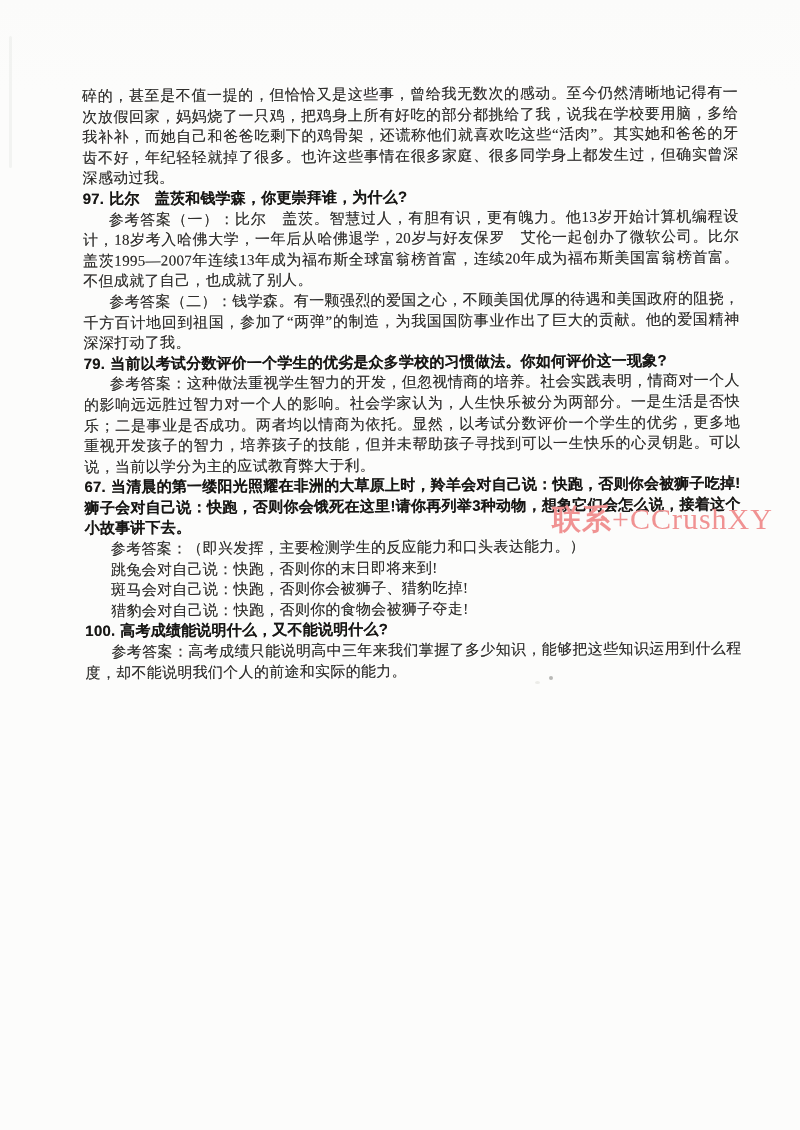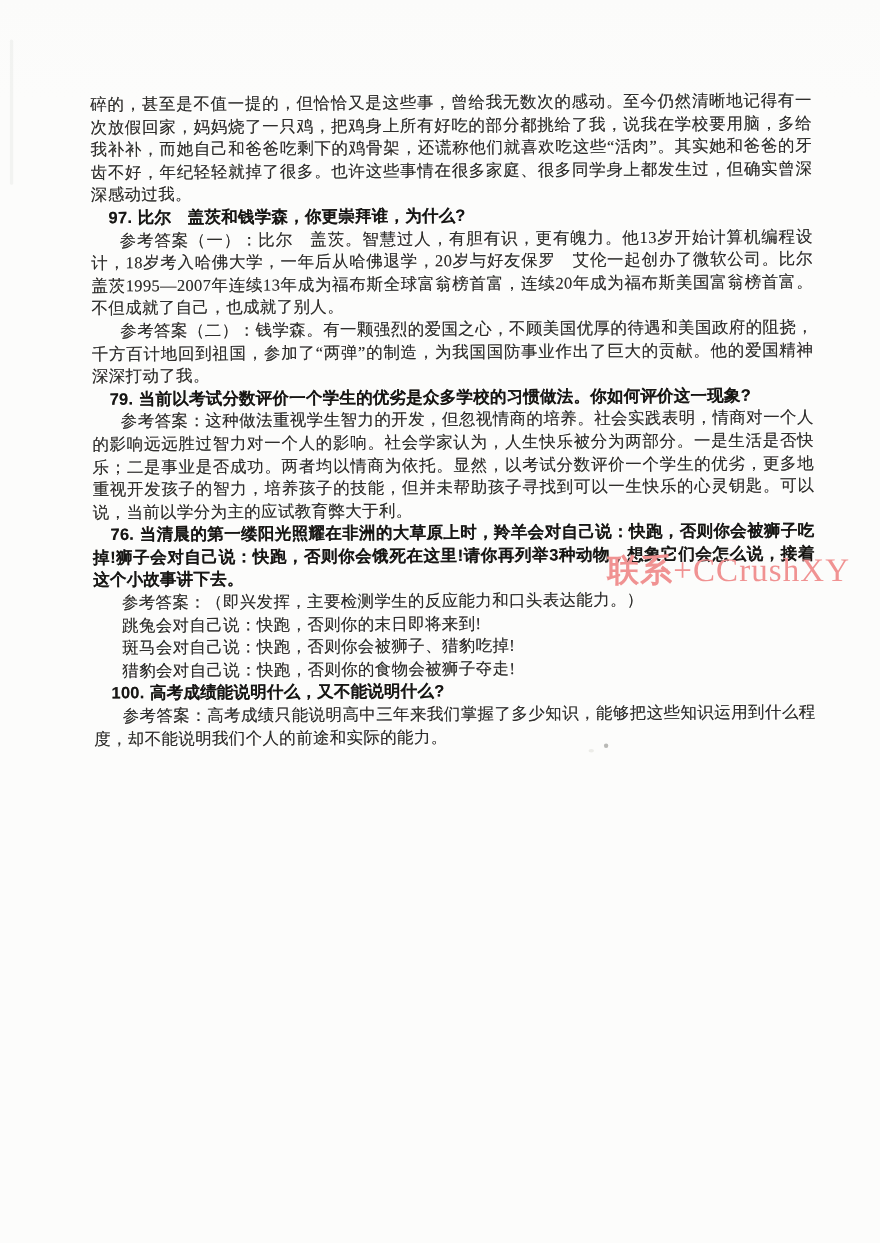--- a/index.html
+++ b/index.html
@@ -36,21 +36,21 @@
   .para-body { text-indent: 0; }
   .para-answer { text-indent: 26px; }
   .para-question {
     margin-left: -8px;
     font-family: "Liberation Sans", "DejaVu Sans", sans-serif;
     font-weight: 700;
     color: #171614;
     letter-spacing: 0.2px;
     text-shadow: 0 0 0.6px rgba(23,22,20,0.6);
   }
-  .para-question .q-num { margin-right: 5px; margin-left: 16px; }
+  .para-question .q-num { margin-right: 5px; }
   
   .watermark {
     position: absolute;
     left: 504px;
     top: 501px;
     height: 36px;
     white-space: nowrap;
     line-height: 36px;
     letter-spacing: 1px;
   }
@@ -117,21 +117,21 @@
     <p class="para-question"><span class="q-num">97.</span><span>比尔　盖茨和钱学森，你更崇拜谁，为什么?</span></p>
 
     <p class="para-answer">参考答案（一）：比尔　盖茨。智慧过人，有胆有识，更有魄力。他13岁开始计算机编程设计，18岁考入哈佛大学，一年后从哈佛退学，20岁与好友保罗　艾伦一起创办了微软公司。比尔　盖茨1995—2007年连续13年成为福布斯全球富翁榜首富，连续20年成为福布斯美国富翁榜首富。不但成就了自己，也成就了别人。</p>
 
     <p class="para-answer">参考答案（二）：钱学森。有一颗强烈的爱国之心，不顾美国优厚的待遇和美国政府的阻挠，千方百计地回到祖国，参加了“两弹”的制造，为我国国防事业作出了巨大的贡献。他的爱国精神深深打动了我。</p>
 
     <p class="para-question"><span class="q-num">79.</span><span>当前以考试分数评价一个学生的优劣是众多学校的习惯做法。你如何评价这一现象?</span></p>
 
     <p class="para-answer">参考答案：这种做法重视学生智力的开发，但忽视情商的培养。社会实践表明，情商对一个人的影响远远胜过智力对一个人的影响。社会学家认为，人生快乐被分为两部分。一是生活是否快乐；二是事业是否成功。两者均以情商为依托。显然，以考试分数评价一个学生的优劣，更多地重视开发孩子的智力，培养孩子的技能，但并未帮助孩子寻找到可以一生快乐的心灵钥匙。可以说，当前以学分为主的应试教育弊大于利。</p>
 
-    <p class="para-question"><span class="q-num">76.</span><span>当清晨的第一缕阳光照耀在非洲的大草原上时，羚羊会对自己说：快跑，否则你会被狮子吃掉!狮子会对自己说：快跑，否则你会饿死在这里!请你再列举3种动物，想象它们会怎么说，接着这个小故事讲下去。</span></p>
+    <p class="para-question"><span class="q-num">67.</span><span>当清晨的第一缕阳光照耀在非洲的大草原上时，羚羊会对自己说：快跑，否则你会被狮子吃掉!狮子会对自己说：快跑，否则你会饿死在这里!请你再列举3种动物，想象它们会怎么说，接着这个小故事讲下去。</span></p>
 
     <p class="para-answer">参考答案：（即兴发挥，主要检测学生的反应能力和口头表达能力。）</p>
 
     <p class="para-answer">跳兔会对自己说：快跑，否则你的末日即将来到!</p>
 
     <p class="para-answer">斑马会对自己说：快跑，否则你会被狮子、猎豹吃掉!</p>
 
     <p class="para-answer">猎豹会对自己说：快跑，否则你的食物会被狮子夺走!</p>
 
     <p class="para-question"><span class="q-num">100.</span><span>高考成绩能说明什么，又不能说明什么?</span></p>

